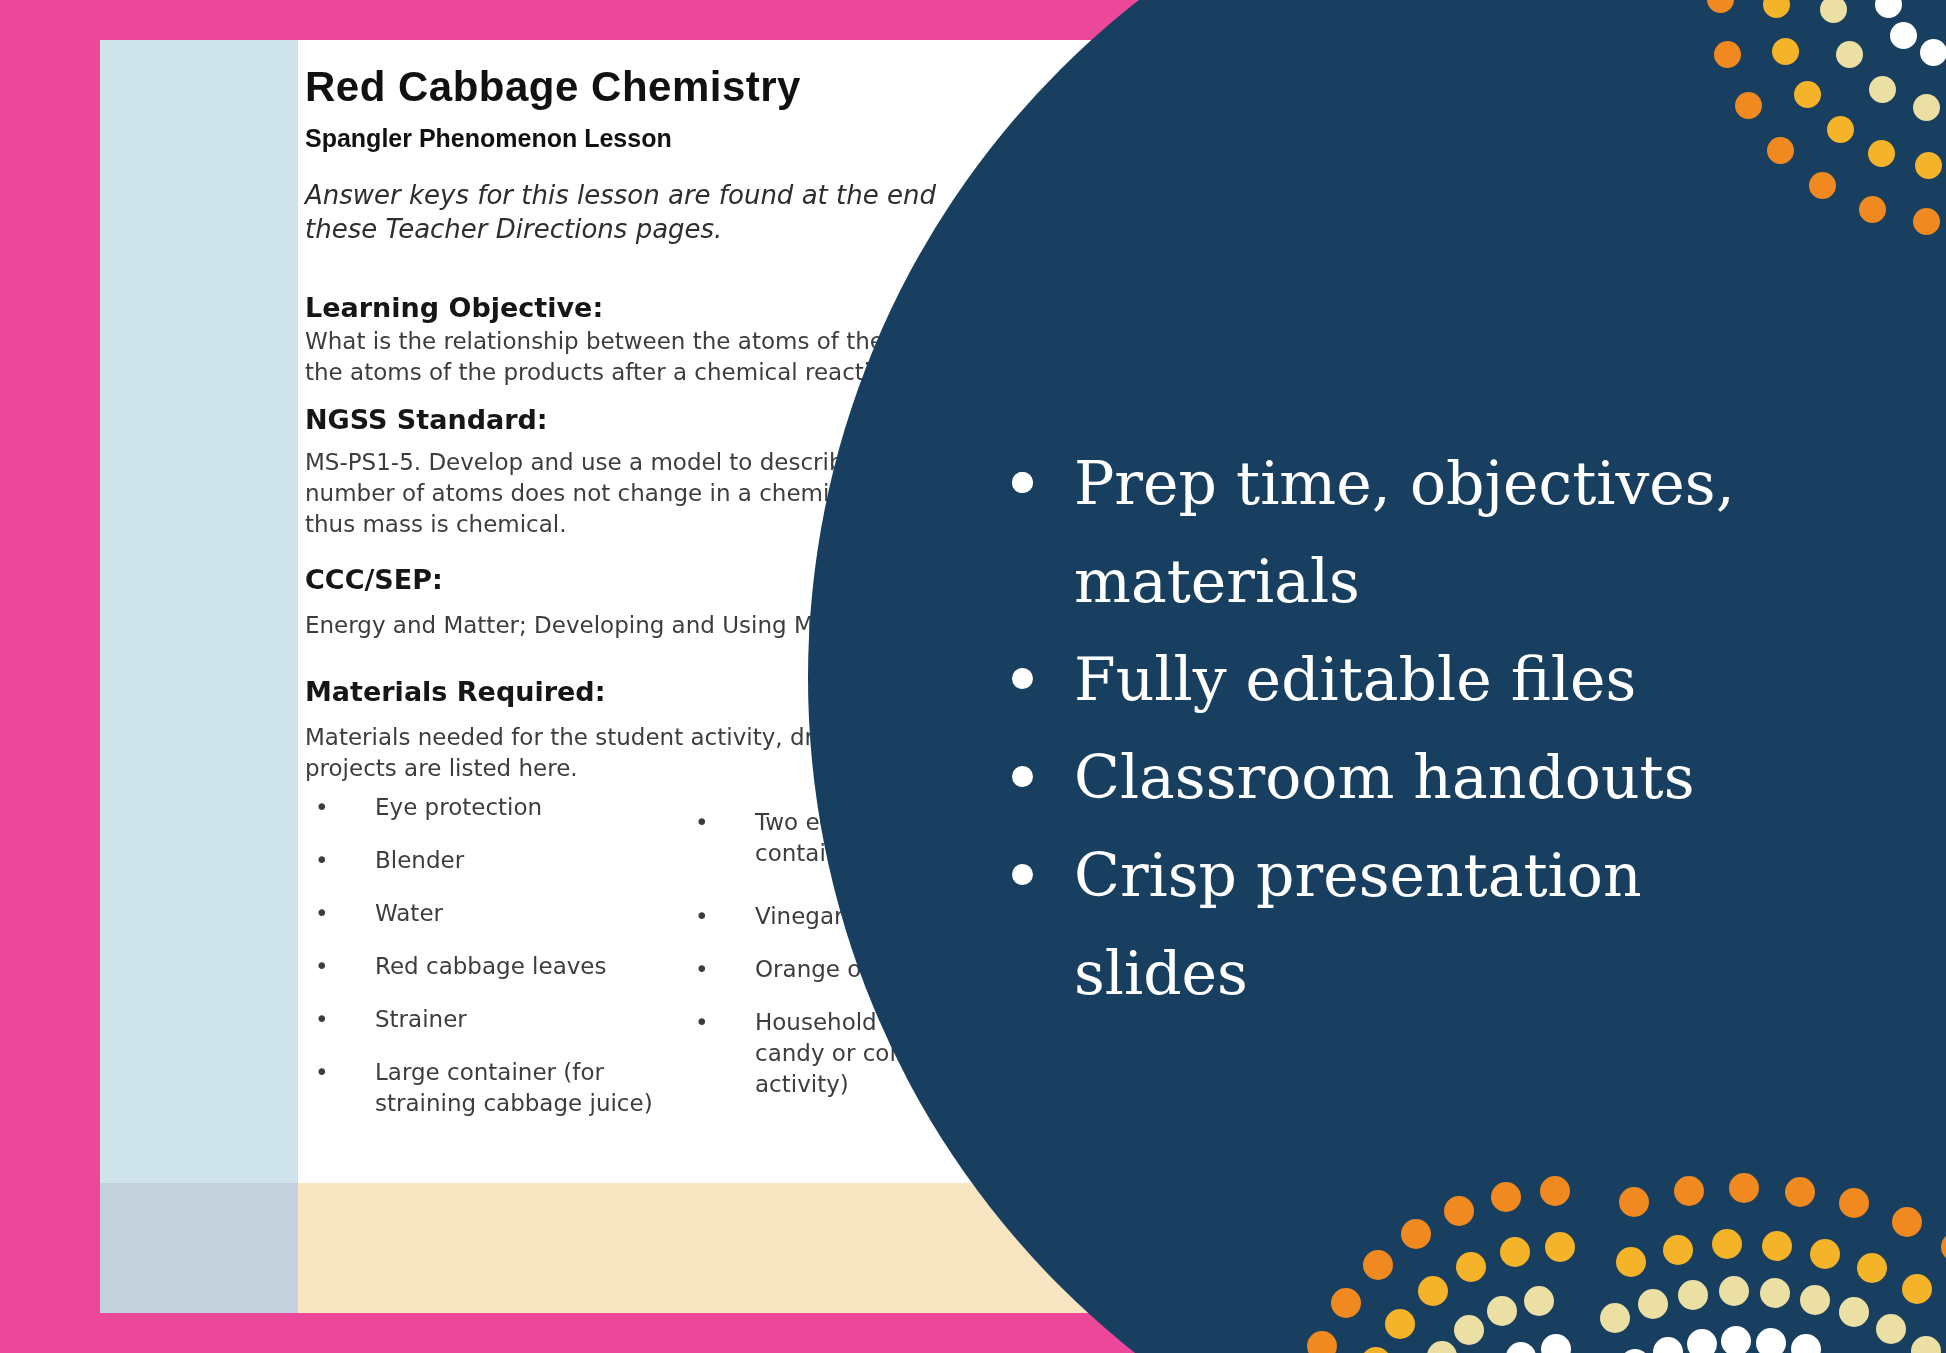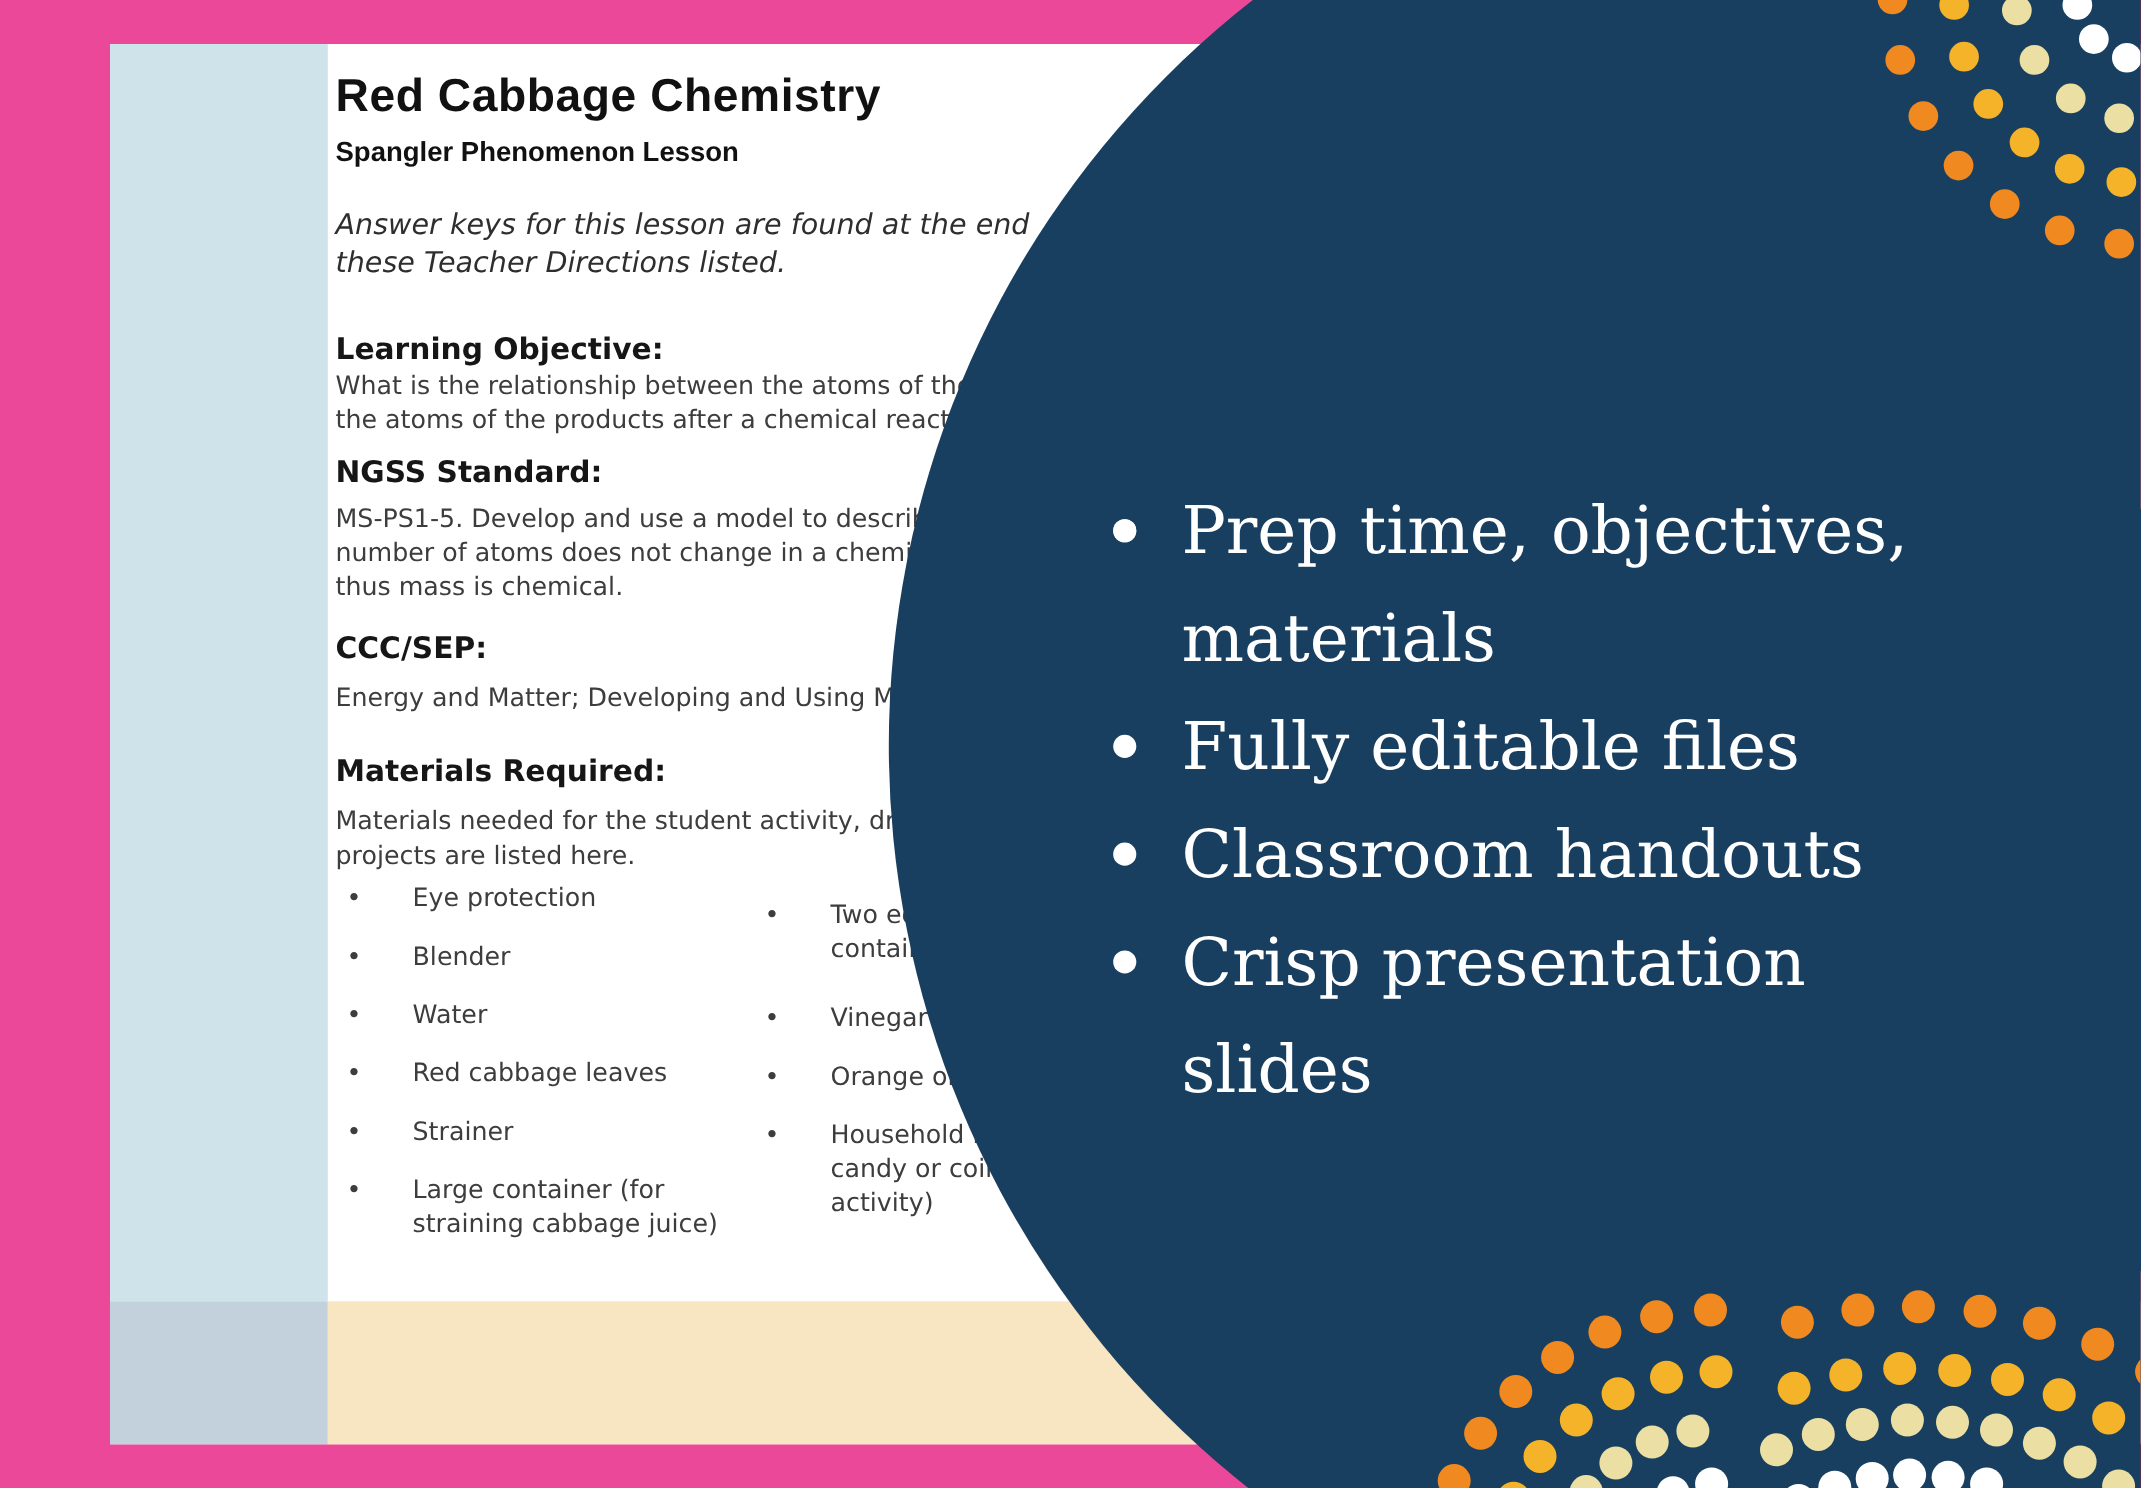--- a/index.html
+++ b/index.html
@@ -19,21 +19,21 @@
     position:absolute;left:305px;top:62px;width:640px;
     color:#3d3d3d;font-size:23px;line-height:31px;
     white-space:nowrap;
   }
   .doc-title{
     font-family:"Liberation Sans",sans-serif;font-weight:bold;color:#111;
     font-size:42px;line-height:50px;margin-bottom:10px;letter-spacing:.5px;
   }
   .doc-subtitle{
     font-family:"Liberation Sans",sans-serif;font-weight:bold;color:#111;
-    font-size:25px;line-height:32px;margin-bottom:34px;
+    font-size:25px;line-height:32px;margin-bottom:24px;
   }
   .doc-intro{font-style:italic;font-size:26px;line-height:34px;margin-bottom:44px;color:#2e2e2e;}
   .sec-head{font-weight:bold;color:#161616;font-size:27px;line-height:36px;}
   .mb26{}.mb14{margin-bottom:14px}.mb9{margin-bottom:9px}
   .mb22{margin-bottom:22px}.mb12{margin-bottom:12px}.mb33{margin-bottom:33px}.mb8{margin-bottom:8px}
   #mat-cols{position:relative;height:360px;}
   .mat-col{position:absolute;top:0;}
   #mat-col-left{left:0;}
   #mat-col-right{left:380px;top:15px;}
   .mi{position:relative;padding-left:70px;margin-bottom:22px;}
@@ -73,21 +73,21 @@
       <div id="band-left" style="background: rgb(195, 209, 220);"></div>
       <div id="band-right" style="background: rgb(248, 229, 193);"></div>
     </div>
   </div>
 
   <div id="doc" style="color: rgb(61, 61, 61);">
     <div class="doc-title">Red Cabbage Chemistry</div>
     <div class="doc-subtitle">Spangler Phenomenon Lesson</div>
     <div class="doc-intro">
       <div>Answer keys for this lesson are found at the end</div>
-      <div>these Teacher Directions listed.</div>
+      <div>these Teacher Directions pages.</div>
     </div>
 
     <div class="sec-head mb26">Learning Objective:</div>
     <div class="mb14">
       <div>What is the relationship between the atoms of the</div>
       <div>the atoms of the products after a chemical reaction</div>
     </div>
 
     <div class="sec-head mb9">NGSS Standard:</div>
     <div class="mb22">

